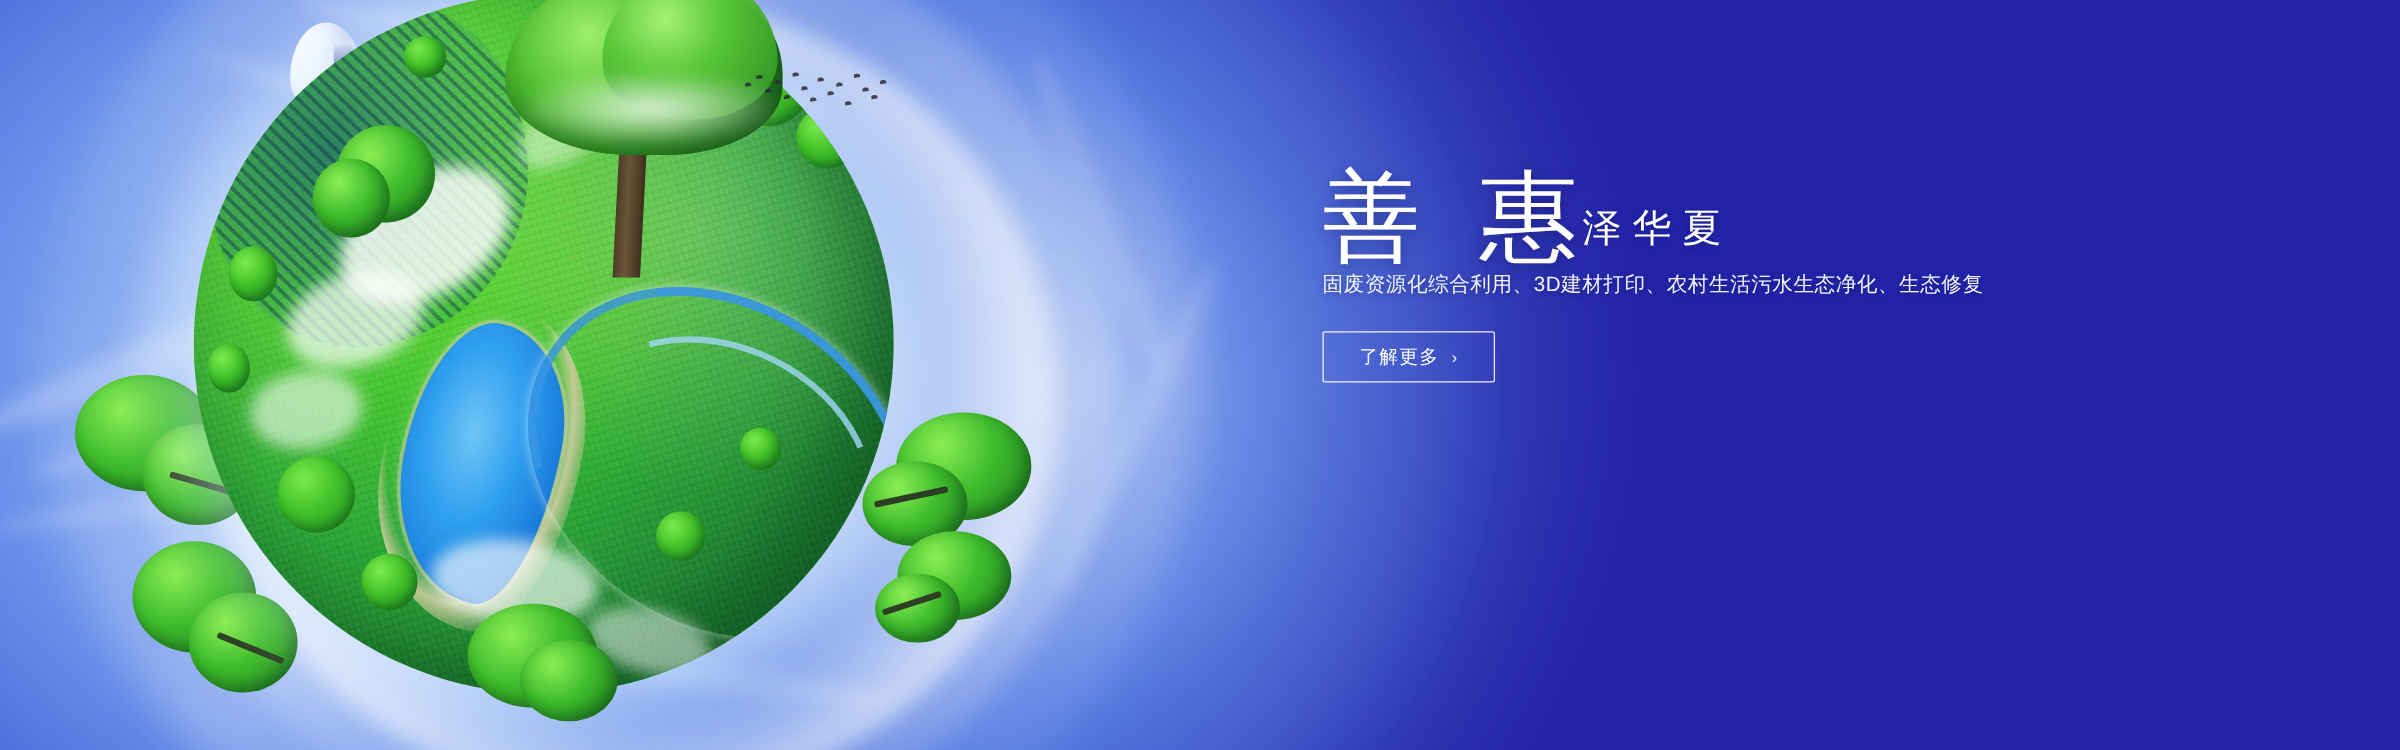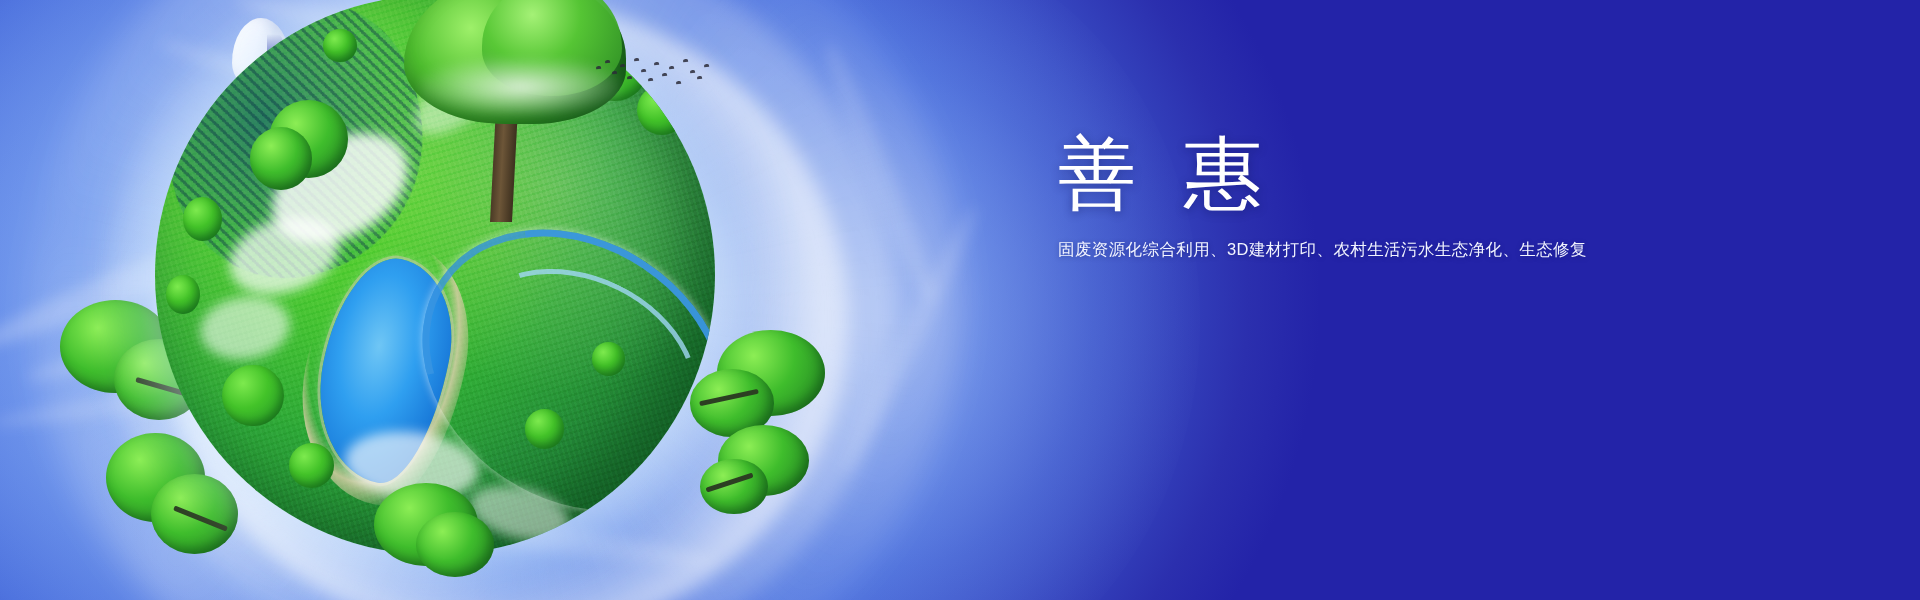--- a/index.html
+++ b/index.html
@@ -278,21 +278,21 @@
   }
   .hl-gap { width:48px; }
 
   .subline {
     margin-top:22px;
     font-size:22px; letter-spacing:5.5px;
     font-weight:400;
     text-shadow:0 1px 6px rgba(10,20,90,.4);
   }
   .tagline {
-    margin-top:32px;
+    margin-top:10px;
     font-size:16.5px; letter-spacing:.4px;
     color:#f2f4ff;
     text-shadow:0 1px 5px rgba(10,20,90,.4);
   }
   .cta {
     margin-top:26px;
     display:inline-flex; align-items:center; justify-content:center;
     gap:10px;
     width:138px; height:41px;
     border:1px solid rgba(255,255,255,.92);
@@ -427,22 +427,27 @@
 
   <div class="copy">
 
     <div class="headline">
       <div class="hl-group">
         <span class="hl-big">善</span>
       </div>
       <div class="hl-gap"></div>
       <div class="hl-group">
         <span class="hl-big">惠</span>
+        <span class="hl-small">泽华夏</span>
       </div>
     </div>
 
 
     <div class="tagline">固废资源化综合利用、3D建材打印、农村生活污水生态净化、生态修复</div>
 
+    <button class="cta">
+      <span>了解更多</span>
+      <span class="chev">›</span>
+    </button>
 
   </div>
 
 </div>
 
 </body></html>

